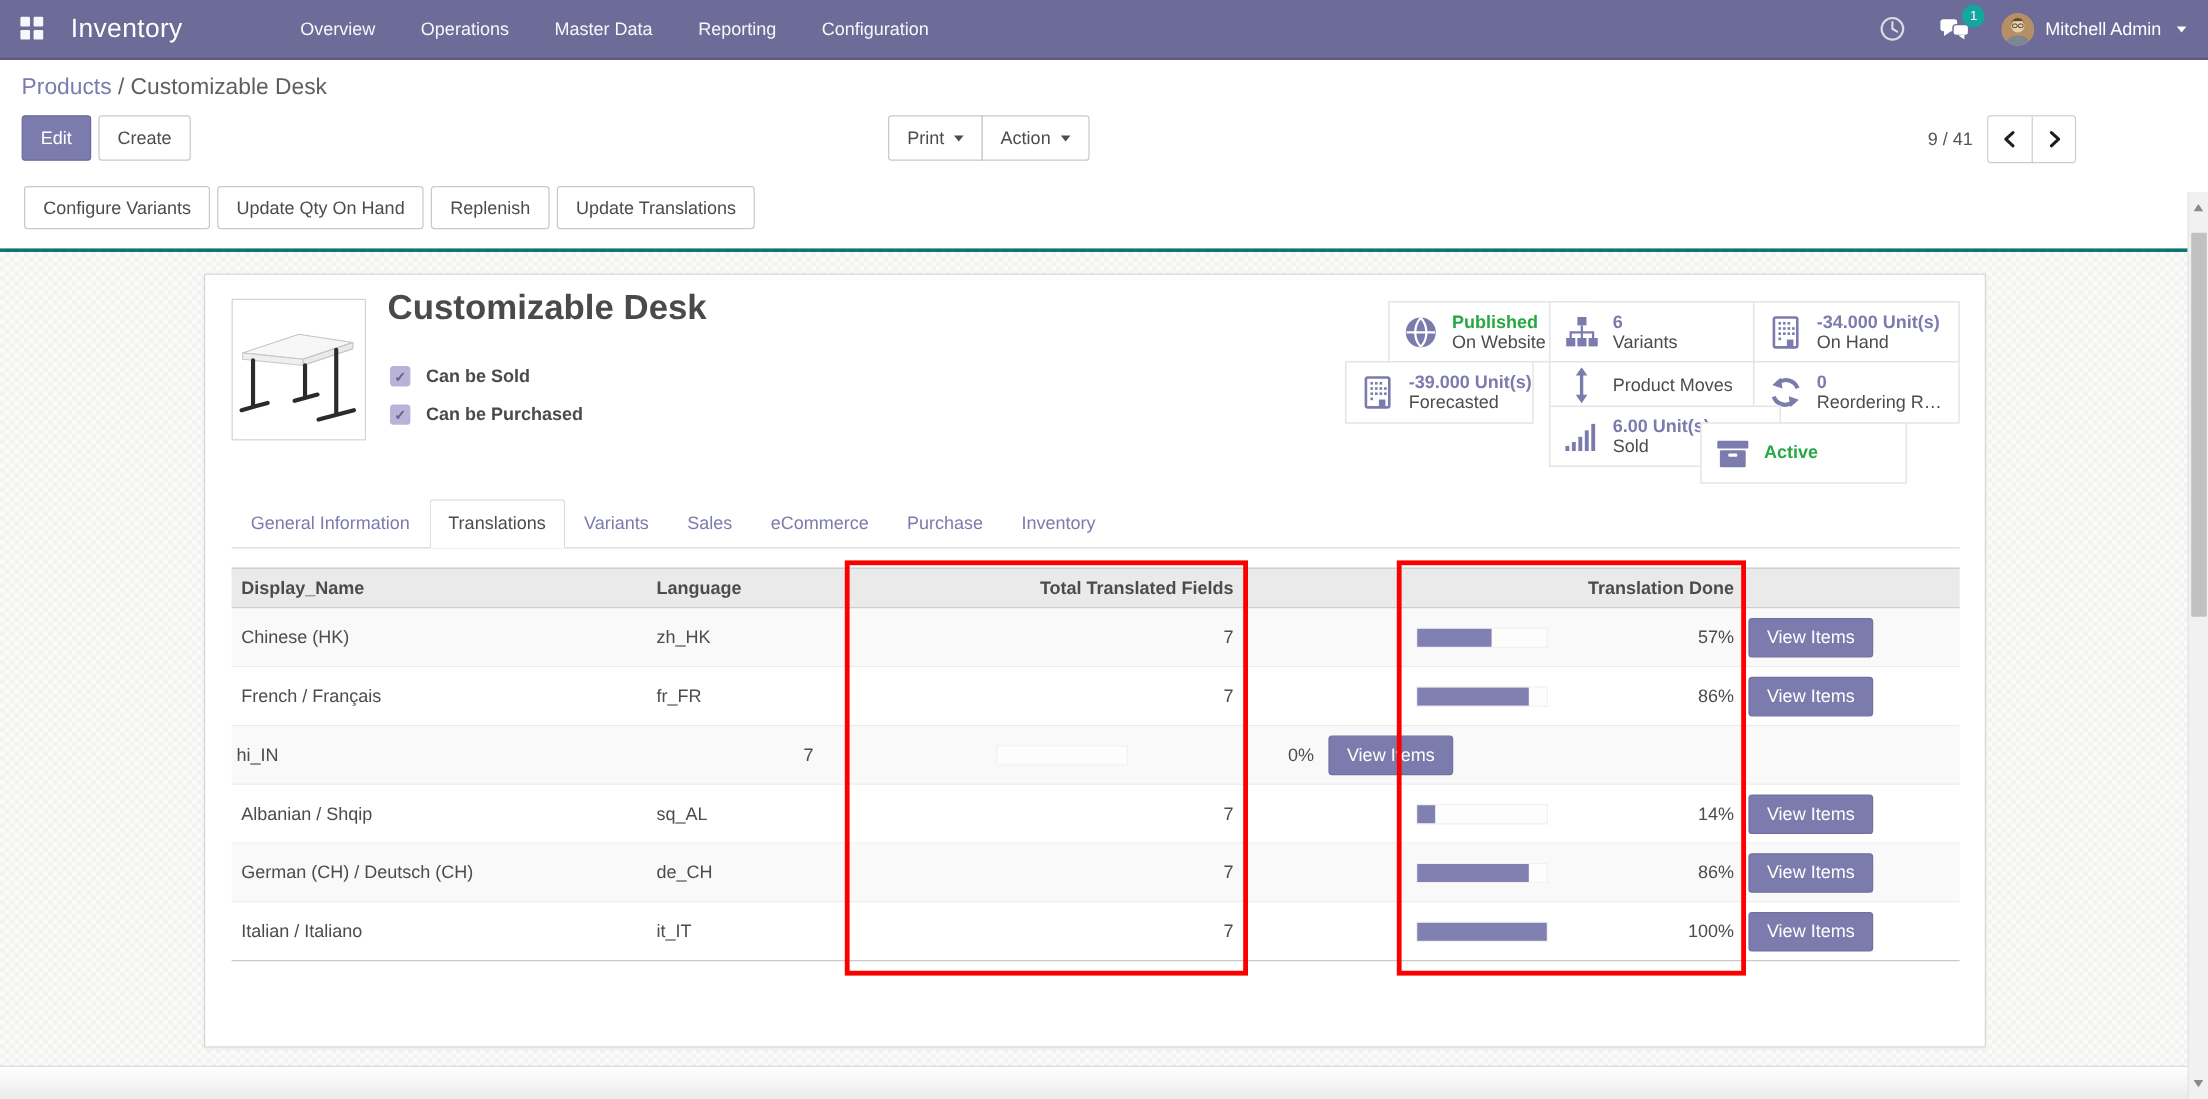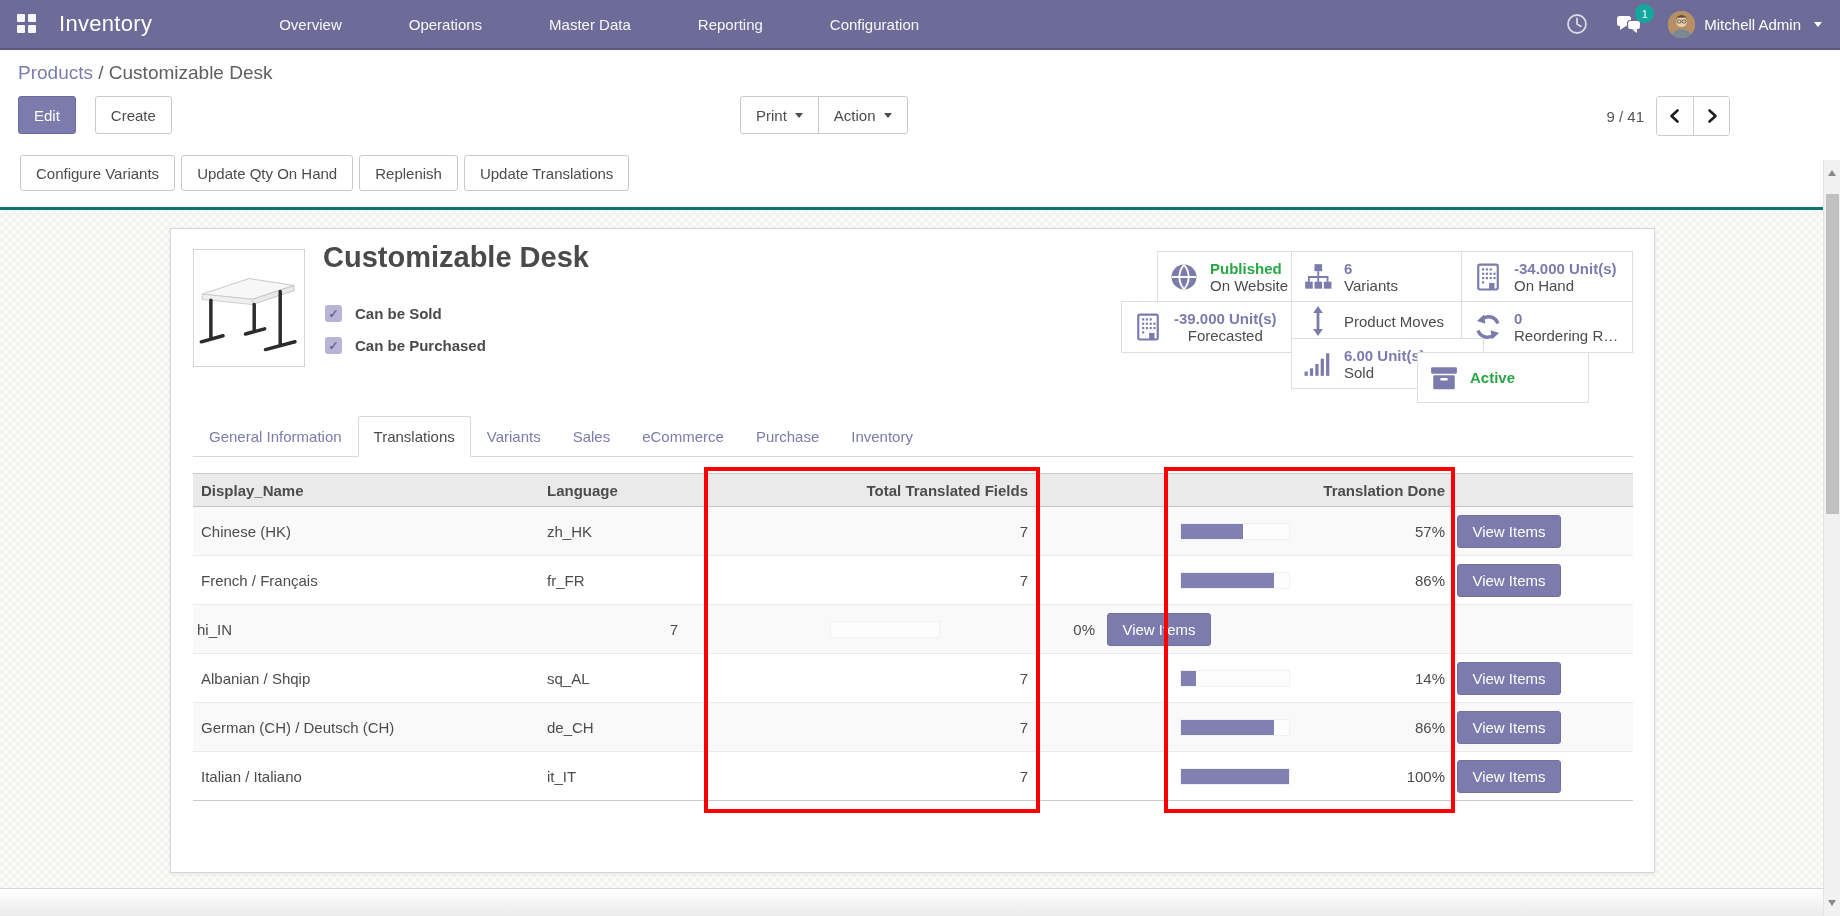--- a/index.html
+++ b/index.html
@@ -4,35 +4,35 @@
 <style>
   * { margin:0; padding:0; box-sizing:border-box; }
   html,body { width:1840px; height:916px; overflow:hidden; font-family:"Liberation Sans", sans-serif; background:#fff; }
 
   
   .navbar { position:absolute; left:0; top:0; width:1840px; height:50px; background:#6d6b97; border-bottom:2px solid #5c5a85; display:flex; align-items:center; color:#fff; z-index:20; }
   .apps-grid { width:20px; height:20px; margin-left:17px; display:grid; grid-template-columns:8px 8px; grid-template-rows:8px 8px; gap:3px; cursor:pointer; }
   .apps-grid span { background:#fff; border-radius:1px; opacity:.95; }
   .app-name { font-size:22px; margin-left:22px; font-weight:400; letter-spacing:.3px; }
   .top-menus { display:flex; margin-left:98px; gap:38px; font-size:15px; }
-  .top-menu { opacity:.95; cursor:pointer;margin-left:29px; }
+  .top-menu { opacity:.95; cursor:pointer; }
   .nav-right { margin-left:auto; display:flex; align-items:center; gap:26px; margin-right:18px; }
   .nav-icon { position:relative; width:26px; height:26px; display:flex; align-items:center; justify-content:center; cursor:pointer; }
   .badge { position:absolute; top:-7px; right:-12px; min-width:19px; height:19px; border-radius:10px; background:#14a79f; color:#fff; font-size:11px; display:flex; align-items:center; justify-content:center; padding:0 5px; }
   .user-block { display:flex; align-items:center; gap:9px; cursor:pointer; font-size:15px; }
   .avatar { width:27px; height:27px; border-radius:50%; overflow:hidden; background:#caa87e; }
   .caret { display:inline-block; width:0; height:0; border-left:4px solid transparent; border-right:4px solid transparent; border-top:5px solid currentColor; margin-left:4px; }
 
   
   .control-panel { position:absolute; left:0; top:50px; width:1840px; height:160px; background:#fff; border-bottom:3px solid #0f766e; z-index:10; }
   .breadcrumb { position:absolute; left:18px; top:12px; font-size:19px; color:#5f5f5f; }
   .breadcrumb .bc-link { color:#7c7bad; cursor:pointer; }
   .btn { display:inline-flex; align-items:center; justify-content:center; font-size:15px; border-radius:3px; cursor:pointer; height:38px; padding:0 15px; border:1px solid #c9c9c9; background:#fff; color:#4c4c4c; }
   .btn-primary { background:#7c7bad; border-color:#6b6a9d; color:#fff; }
-  .cp-row { position:absolute; top:46px; left:18px; display:flex; gap:19px; }
+  .cp-row { position:absolute; top:46px; left:18px; display:flex; gap:6px; }
   .cp-center { position:absolute; top:46px; left:740px; display:flex; }
   .cp-center .btn { border-radius:0; }
   .cp-center .btn:first-child { border-radius:3px 0 0 3px; }
   .cp-center .btn:last-child { border-radius:0 3px 3px 0; margin-left:-1px; }
   .cp-center .caret { color:#4c4c4c; margin-left:8px; }
   .pager { position:absolute; top:46px; right:110px; display:flex; align-items:center; gap:12px; }
   .pager-text { font-size:15px; color:#555; }
   .pager-btns { display:flex; border:1px solid #ccc; border-radius:3px; overflow:hidden; }
   .pager-btn { width:36px; height:38px; background:#fff; display:flex; align-items:center; justify-content:center; cursor:pointer; }
   .pager-btn + .pager-btn { border-left:1px solid #ccc; }
@@ -269,21 +269,21 @@
             <rect x="13" y="18.5" width="5" height="6"></rect>
           </g>
         </svg>
     </div>
     <div class="stat-text">
       <span class="stat-value">-34.000 Unit(s)</span>
       <span class="stat-label">On Hand</span>
     </div>
   </div>
 
-  <div class="stat-cell" style="left:950px; top:72px; width:171px; height:52px;text-align:center;">
+  <div class="stat-cell" style="left:950px; top:72px; width:157px; height:52px;">
     <div class="stat-icon">
       <svg width="26" height="30" viewBox="0 0 24 26">
           <rect x="3" y="1.5" width="18" height="23" rx="1.5" fill="none" stroke="#7c7bad" stroke-width="2"></rect>
       <g fill="#7c7bad">
             <rect x="6.5" y="5" width="2" height="2"></rect>
             <rect x="10" y="5" width="2" height="2"></rect>
             <rect x="13.5" y="5" width="2" height="2"></rect>
             <rect x="6.5" y="9" width="2" height="2"></rect>
             <rect x="10" y="9" width="2" height="2"></rect>
             <rect x="13.5" y="9" width="2" height="2"></rect>

